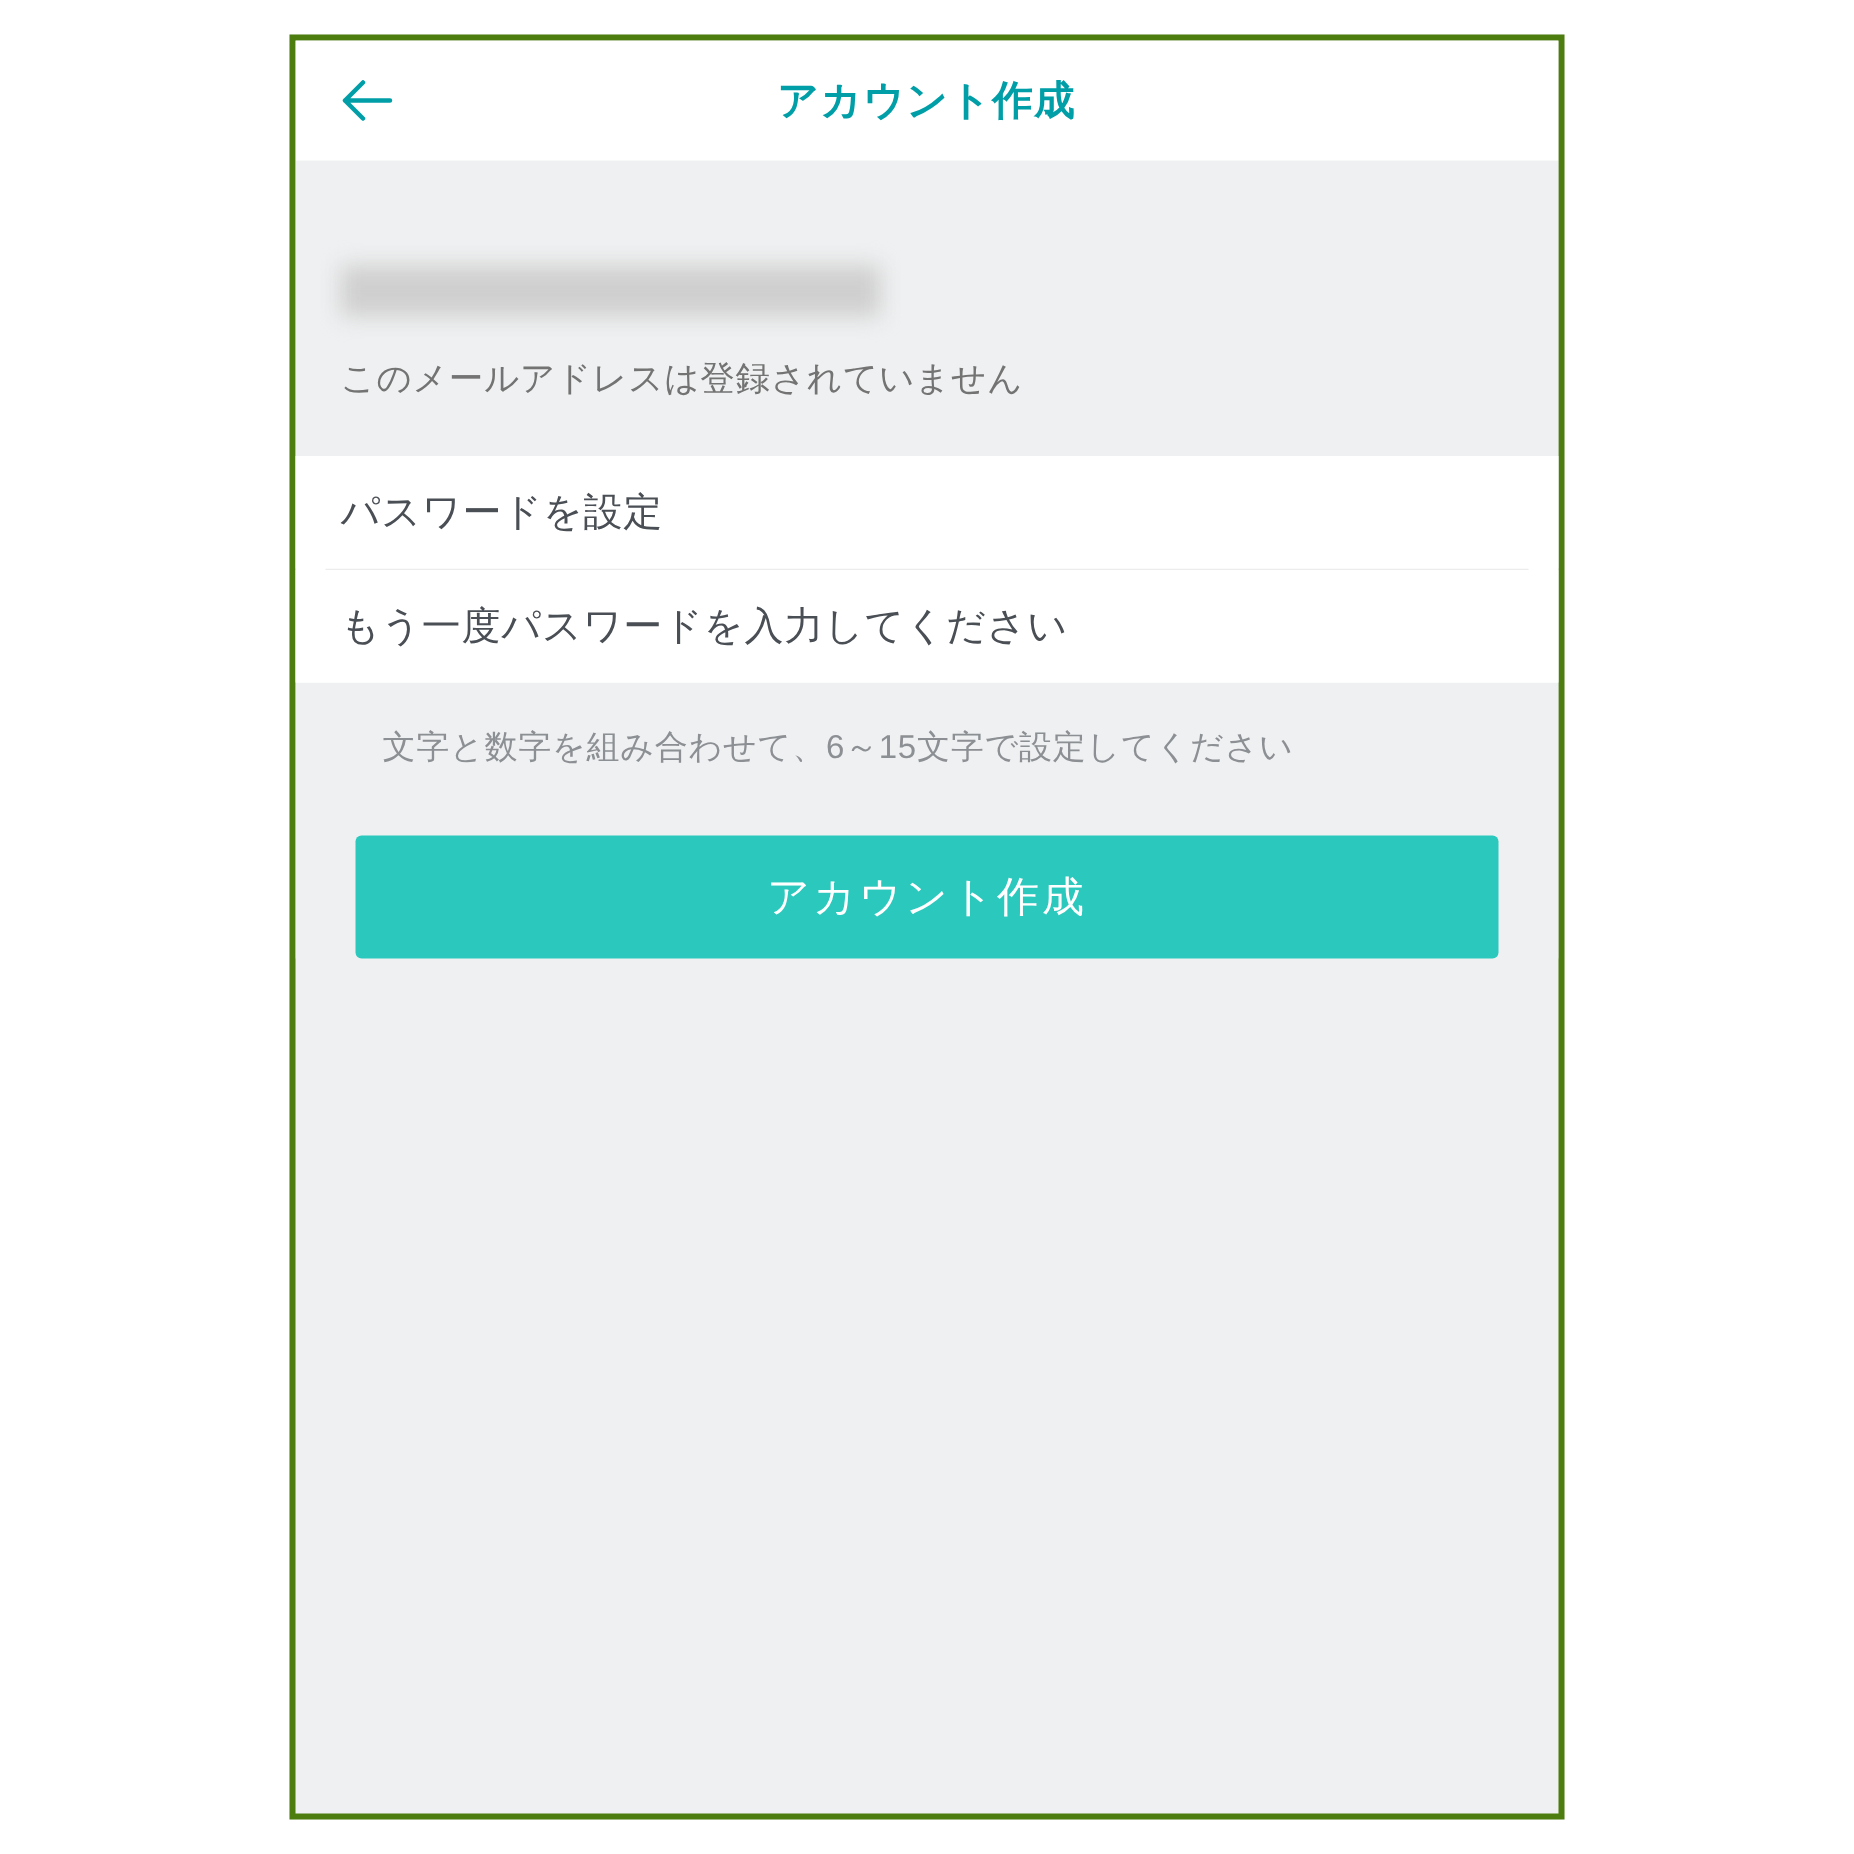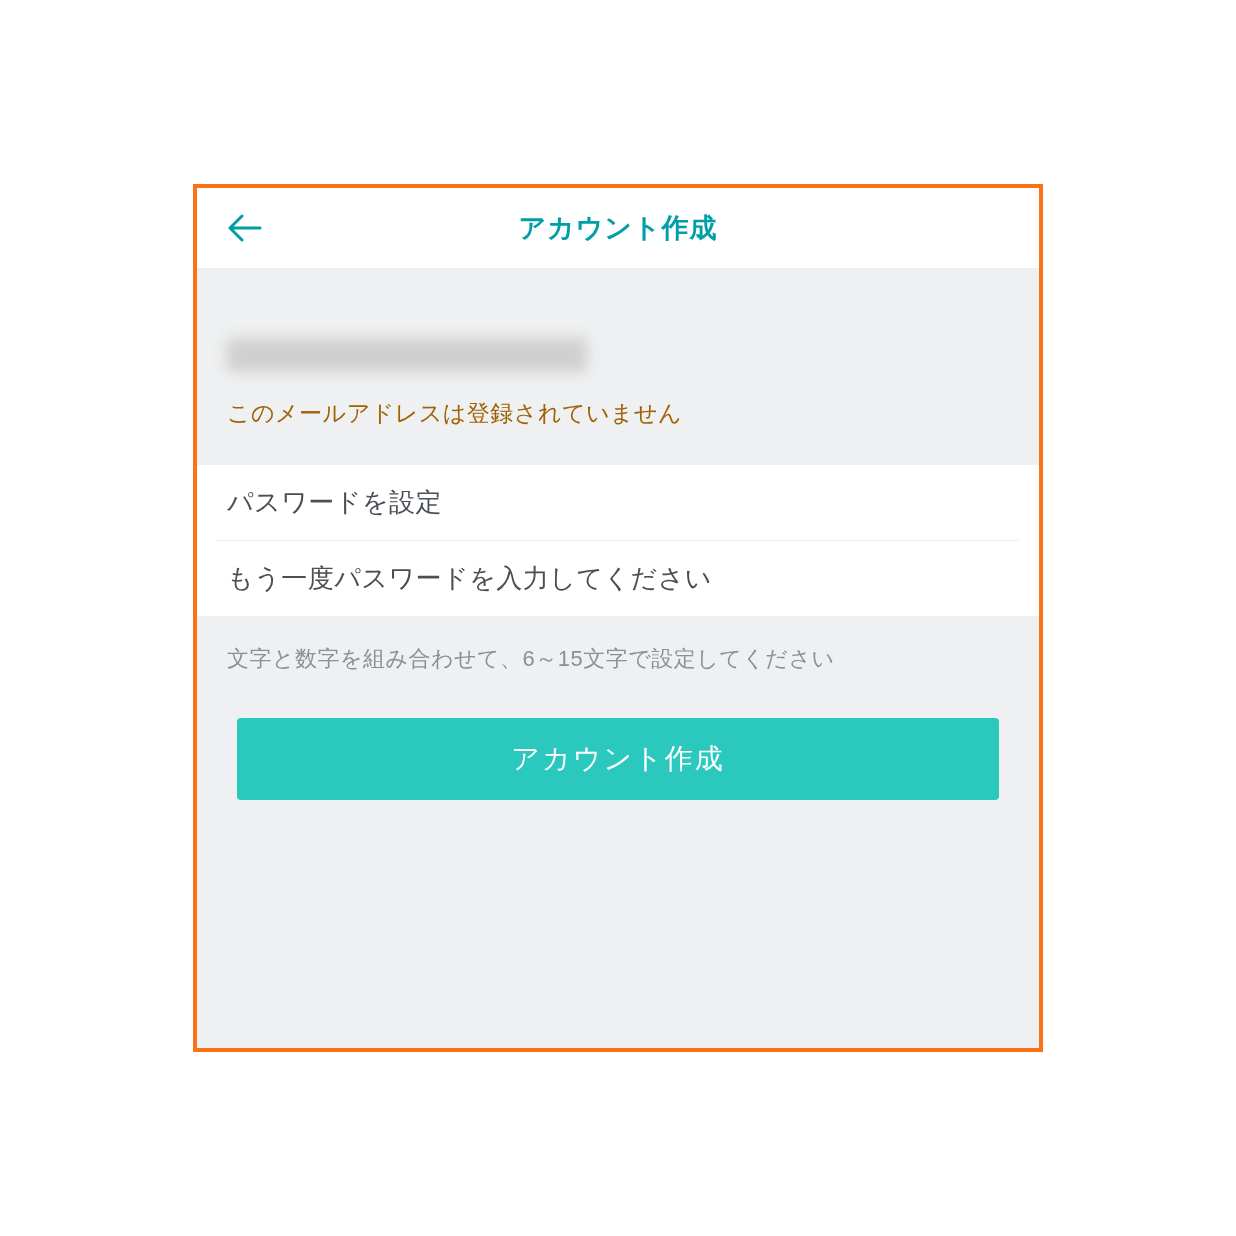--- a/index.html
+++ b/index.html
@@ -11,22 +11,22 @@
       width: 1236px;
       height: 1236px;
       background: #ffffff;
       display: flex;
       align-items: center;
       justify-content: center;
       font-family: -apple-system, BlinkMacSystemFont, "Hiragino Sans", "Hiragino Kaku Gothic ProN", "Yu Gothic", Meiryo, sans-serif;
     }
     .device-frame {
       width: 850px;
-      height: 868px;
-      border: 4px solid #f97316;
+      height: 1190px;
+      border: 4px solid #4d7c0f;
       background: #eff0f1;
       overflow: hidden;
       position: relative;
     }
     .header {
       height: 80px;
       background: #ffffff;
       display: flex;
       align-items: center;
       position: relative;
@@ -73,21 +73,21 @@
     }
     .email-blurred::before,
     .email-blurred::after {
       content: "";
       position: absolute;
       background: #bdbdbd;
       height: 18px;
     }
     .email-note {
       font-size: 23px;
-      color: #a16207;
+      color: #737373;
       letter-spacing: 0.5px;
     }
     .input-group {
       background: #ffffff;
     }
     .input-field {
       width: 100%;
       height: 75px;
       border: none;
       outline: none;
@@ -104,20 +104,21 @@
     .input-divider {
       height: 1px;
       background: #ececec;
       margin: 0 20px;
     }
     .hint-text {
       font-size: 22px;
       color: #8c8f93;
       padding: 28px 30px 0 30px;
       letter-spacing: 0.5px;
+      margin-left: 28px;
     }
     .button-wrap {
       padding: 44px 40px 0 40px;
     }
     .primary-button {
       width: 100%;
       height: 82px;
       background: #2ac8bd;
       border: none;
       border-radius: 4px;

